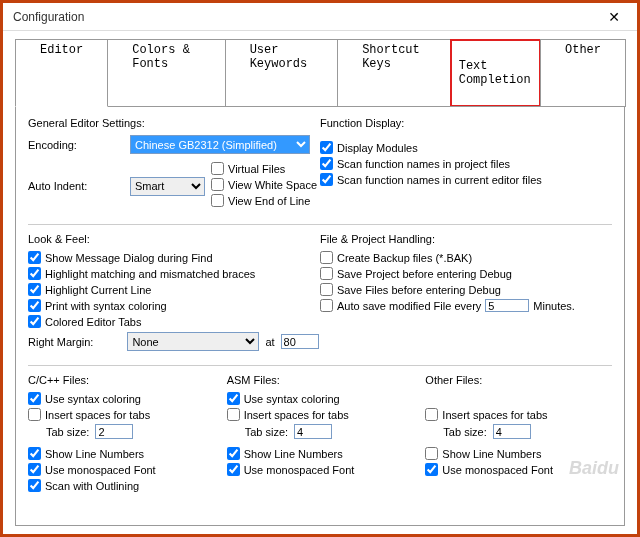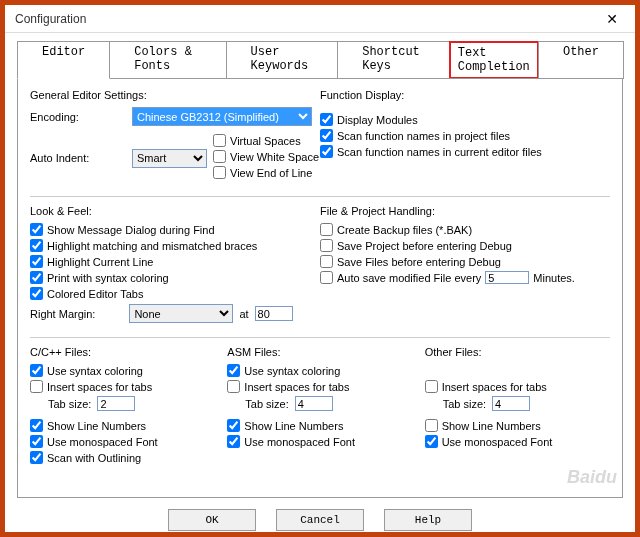--- a/index.html
+++ b/index.html
@@ -1,43 +1,43 @@
 <!DOCTYPE html>
 <html><head>
 <meta charset="utf-8">
 <style>
 * { box-sizing: border-box; margin: 0; padding: 0; }
 body { font-family: Tahoma, Arial, sans-serif; font-size: 11px; background: #fff; width: 640px; height: 537px; overflow: hidden; }
-.dialog { width: 640px; height: 537px; border: 5px solid #c2410c; background: #fff; position: relative; }
+.dialog { width: 640px; height: 537px; border: 3px solid #c2410c; background: #fff; position: relative; }
 .titlebar { height: 28px; display: flex; align-items: center; justify-content: space-between; padding: 0 8px 0 10px; border-bottom: 1px solid #ddd; }
 .title { font-size: 12px; color: #333; }
 .close-btn { width: 30px; height: 20px; display: flex; align-items: center; justify-content: center; font-size: 14px; cursor: pointer; }
 .tabs { display: flex; padding: 8px 12px 0; font-family: "Courier New", monospace; font-size: 12px; }
 .tab { padding: 3px 24px; border: 1px solid #999; border-bottom: none; margin-right: -1px; background: #fff; cursor: pointer; }
 .tab.active { border-bottom: 1px solid #fff; position: relative; z-index: 2; }
-.tab.hl { border: 2px solid #e02020; padding: 3px 7px; }
+.tab.hl { border: 2px solid #e02020; padding: 18px 7px; }
 .panel { border: 1px solid #999; margin: 0 12px; padding: 10px 12px; position: relative; top: -1px; height: 420px; }
 .row { display: flex; }
 .col { flex: 1; }
 .sect-title { margin-bottom: 6px; }
 .field { display: flex; align-items: center; margin-bottom: 8px; gap: 6px; }
 .label { min-width: 68px; }
 select { font-size: 11px; border: 1px solid #7a9cc6; height: 19px; margin-left: 28px; }
 .enc-sel { background: #3399ff; color: #fff; width: 180px; }
 .smart-sel { width: 75px; }
 .check { display: flex; align-items: center; gap: 4px; margin-bottom: 3px; }
 .check input { width: 13px; height: 13px; }
 .subchecks { margin-left: 0; }
 .hr { border-top: 1px solid #ccc; margin: 6px 0 8px; }
 .spin { width: 38px; height: 15px; border: 1px solid #7a9cc6; font-size: 11px; padding: 0 2px; }
 .bottom-cols { display: flex; gap: 12px; margin-top: 4px; }
 .bcol { flex: 1; }
 .btns { display: flex; gap: 20px; justify-content: center; padding: 10px 0; }
 .btn { width: 88px; height: 22px; border: 1px solid #999; background: #f0f0f0; font-size: 11px; cursor: pointer; font-family: "Courier New", monospace; }
-.watermark { position: absolute; right: 18px; bottom: 44px; font-size: 18px; color: rgba(180,180,180,0.5); font-weight: bold; font-style: italic; pointer-events: none; }
+.watermark { position: absolute; right: 18px; bottom: 55px; font-size: 18px; color: rgba(180,180,180,0.5); font-weight: bold; font-style: italic; pointer-events: none; }
 </style>
 </head>
 <body>
 
 <div class="dialog">
   <div class="titlebar">
     <span class="title">Configuration</span>
     <span class="close-btn">✕</span>
   </div>
 
@@ -57,21 +57,21 @@
         <div class="field">
           <span class="label">Encoding:</span>
           <select class="enc-sel"><option>Chinese GB2312 (Simplified)</option></select>
         </div>
         <div class="field">
           <span class="label">Auto Indent:</span>
           <select class="smart-sel"><option>Smart</option></select>
           <div class="subchecks">
             <div class="check">
                 <input type="checkbox" style="">
-                <span>Virtual Spaces</span>
+                <span>Virtual Files</span>
               </div>
             <div class="check">
                 <input type="checkbox" style="">
                 <span>View White Space</span>
               </div>
             <div class="check">
                 <input type="checkbox" style="">
                 <span>View End of Line</span>
               </div>
           </div>
@@ -115,21 +115,21 @@
         <div class="check">
             <input type="checkbox" checked="" style="">
             <span>Print with syntax coloring</span>
           </div>
         <div class="check">
             <input type="checkbox" checked="" style="">
             <span>Colored Editor Tabs</span>
           </div>
         <div class="field" style="margin-top:4px">
           <span>Right Margin:</span>
-          <select style="width:104px"><option>None</option></select>
+          <select style="width:132px"><option>None</option></select>
           <span>at</span>
           <input class="spin" value="80" style="">
         </div>
       </div>
       <div class="col">
         <div class="sect-title">File &amp; Project Handling:</div>
         <div class="check">
             <input type="checkbox" style="">
             <span>Create Backup files (*.BAK)</span>
           </div>

